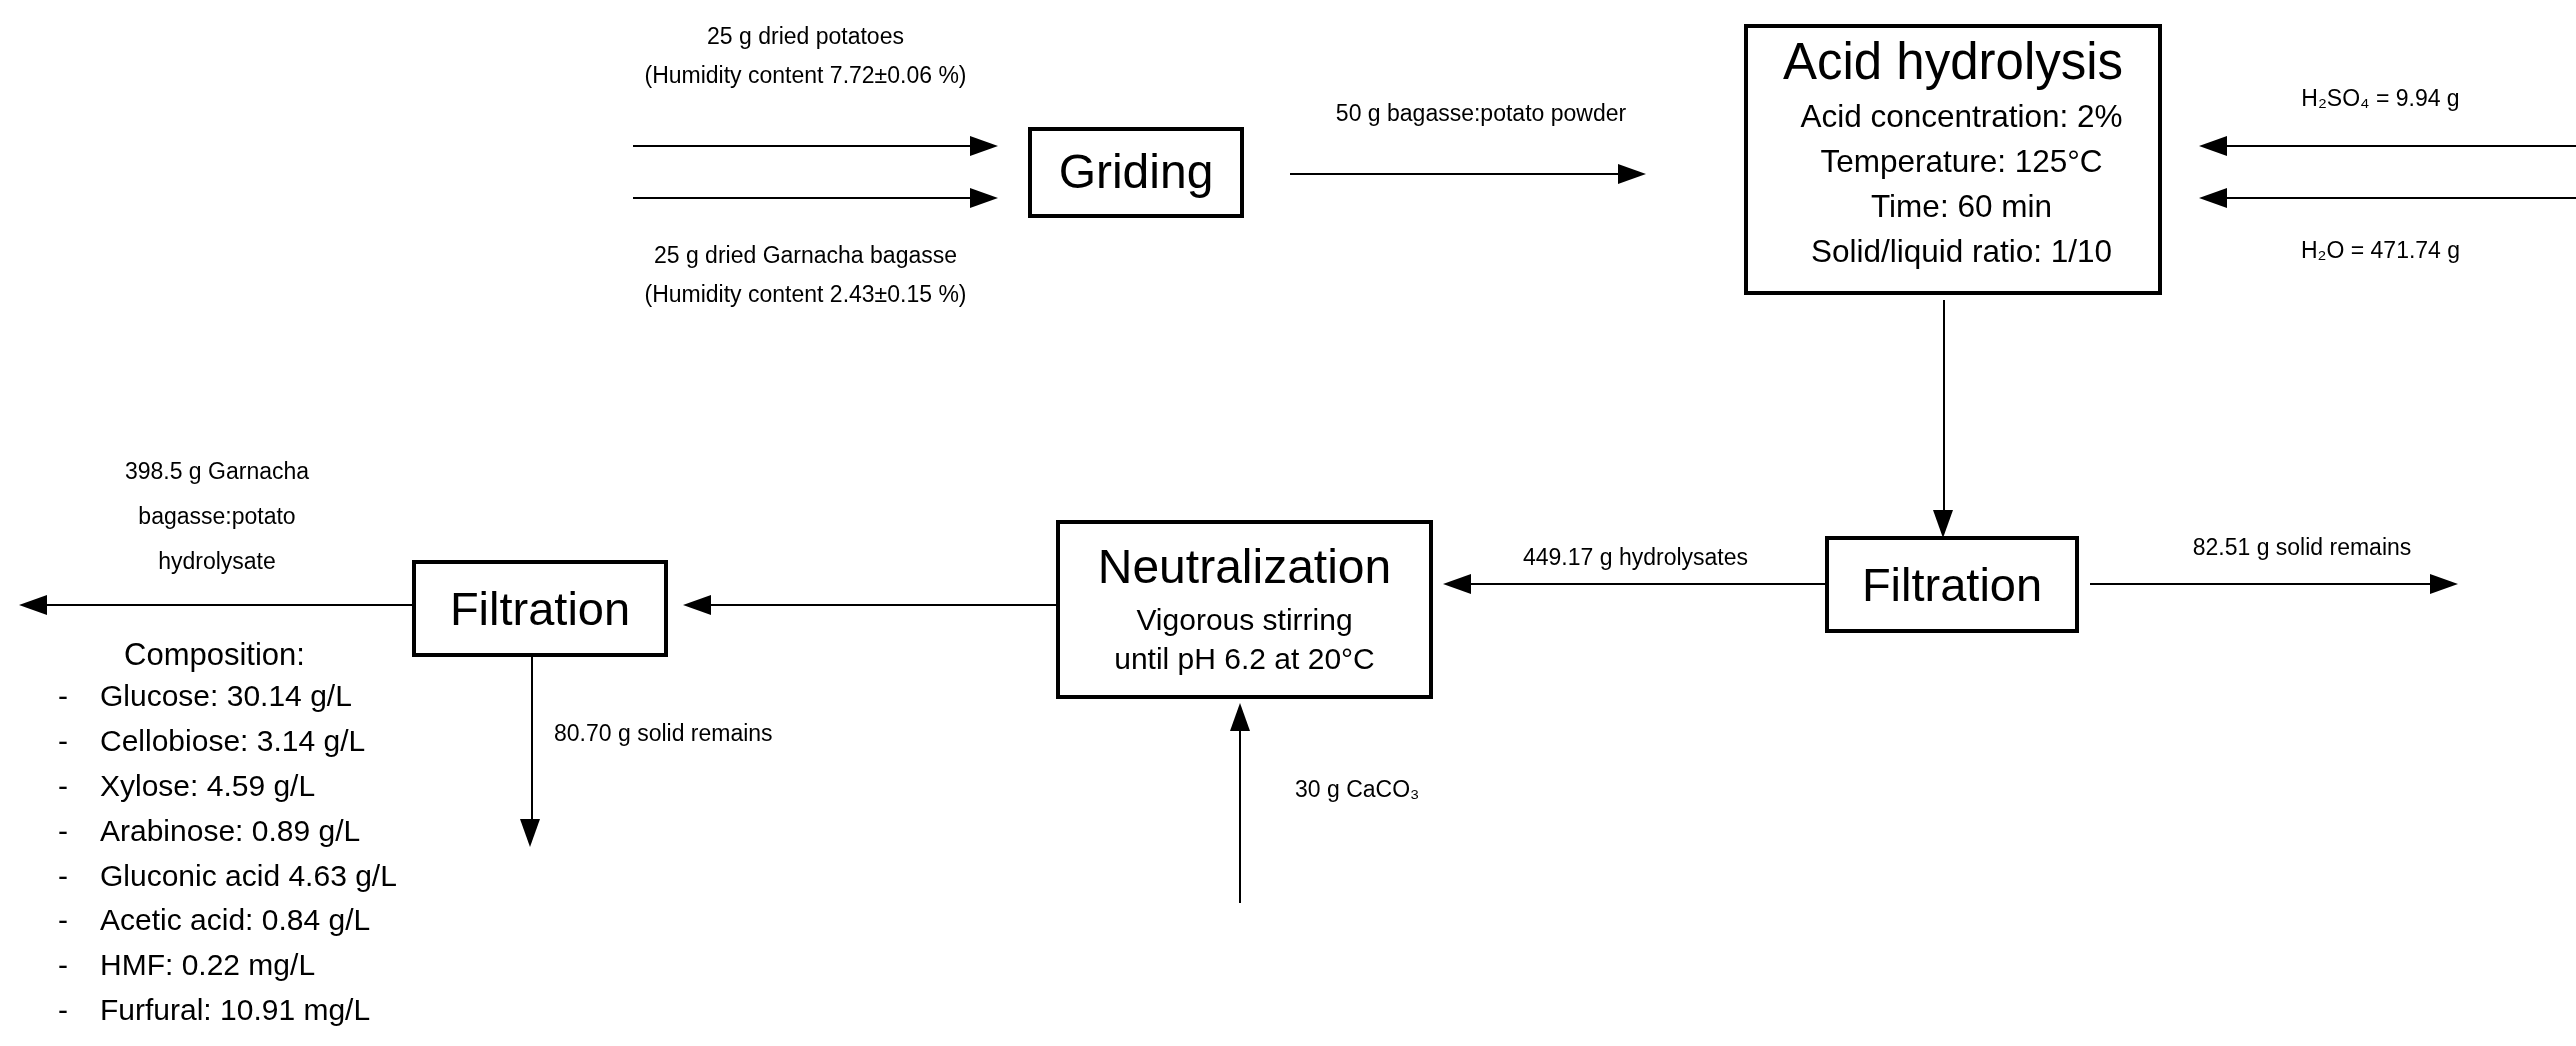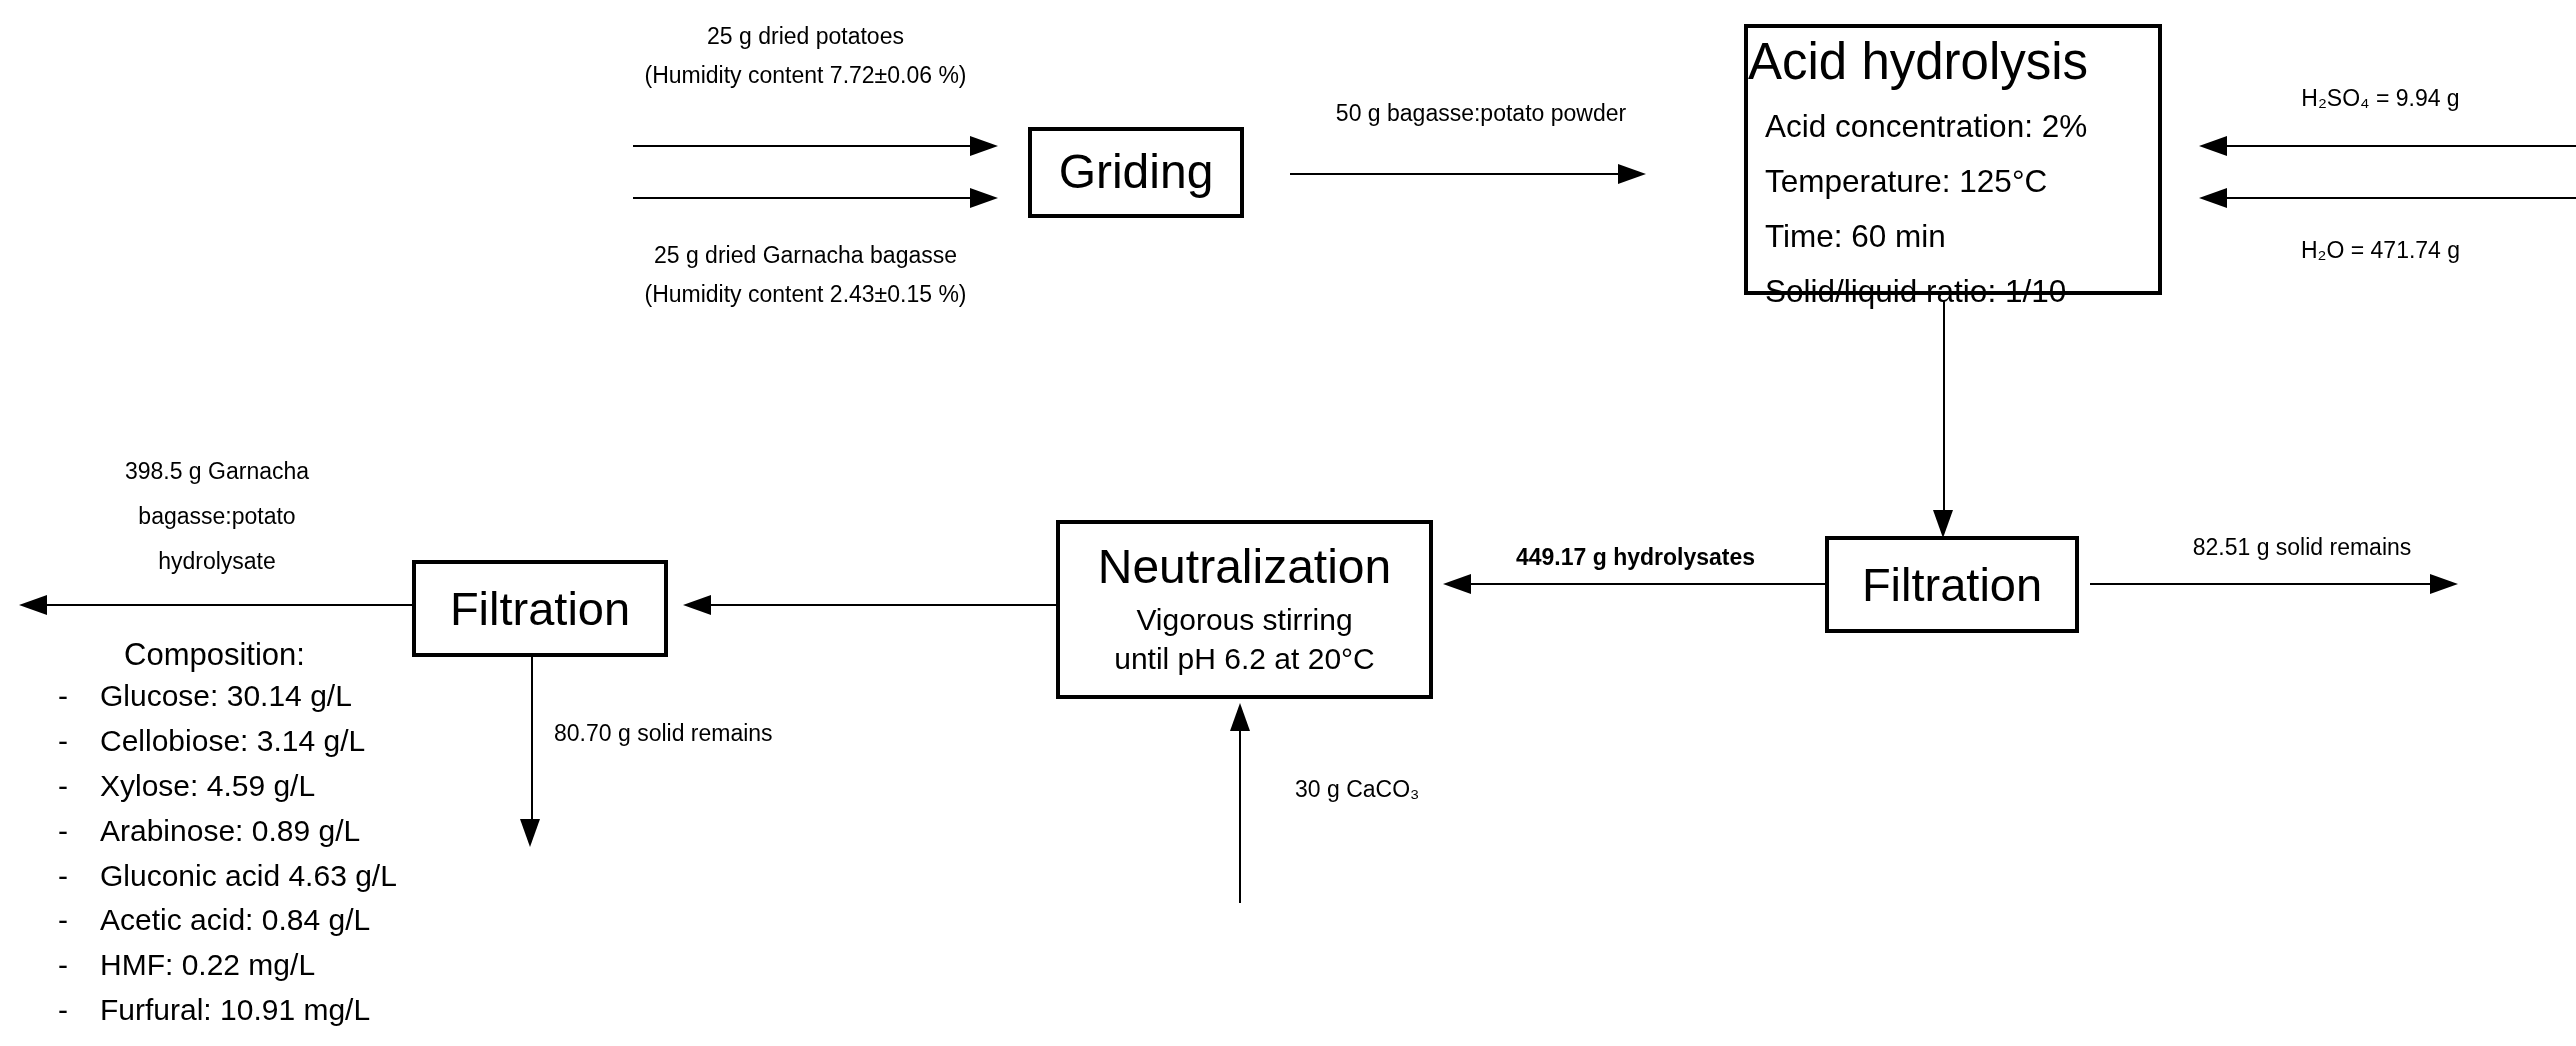--- a/index.html
+++ b/index.html
@@ -25,21 +25,21 @@
     flex-direction: column;
     align-items: center;
     justify-content: center;
     text-align: center;
   }
   .box-title {
     font-size: 48px;
     line-height: 1.1;
     white-space: nowrap;
   }
-  .acid-box { justify-content: flex-start; align-items: flex-start; gap: 10px; }
+  .acid-box { justify-content: flex-start; align-items: center; }
   .acid-box .box-title { font-size: 51px; margin: 6px 0 3.6px 0; text-align: center; }
   .acid-line {
     font-size: 31.5px;
     line-height: 45px;
     text-align: left;
     padding-left: 17px;
     white-space: nowrap;
   }
   .neutral-box .box-title { font-size: 48px; margin-bottom: 6px; }
   .neutral-line { font-size: 30px; line-height: 39px; white-space: nowrap; }
@@ -141,21 +141,21 @@
   <div class="ah-down" style="left:1933px; top:510px;"></div>
 
   <div class="box" style="left:1825px; top:536px; width:254px; height:97px;">
     <div class="box-title" style="font-size:47px;">Filtration</div>
   </div>
 
   <div class="label nowrap" style="left:2108px; top:528px; width:388px;">82.51 g solid remains</div>
   <div class="hline" style="left:2090px; top:583px; width:342px;"></div>
   <div class="ah-right" style="left:2430px; top:574px;"></div>
 
-  <div class="label nowrap" style="left:1454px; top:538px; width:363px;font-weight:bold;">449.17 g hydrolysates</div>
+  <div class="label nowrap" style="left:1454px; top:538px; width:363px;">449.17 g hydrolysates</div>
   <div class="ah-left" style="left:1443px; top:574px;"></div>
   <div class="hline" style="left:1469px; top:583px; width:356px;"></div>
 
   <div class="box neutral-box" style="left:1056px; top:520px; width:377px; height:179px;">
     <div class="box-title">Neutralization</div>
     <div class="neutral-line">Vigorous stirring</div>
     <div class="neutral-line">until pH 6.2 at 20°C</div>
   </div>
 
   <div class="ah-up" style="left:1230px; top:703px;"></div>

